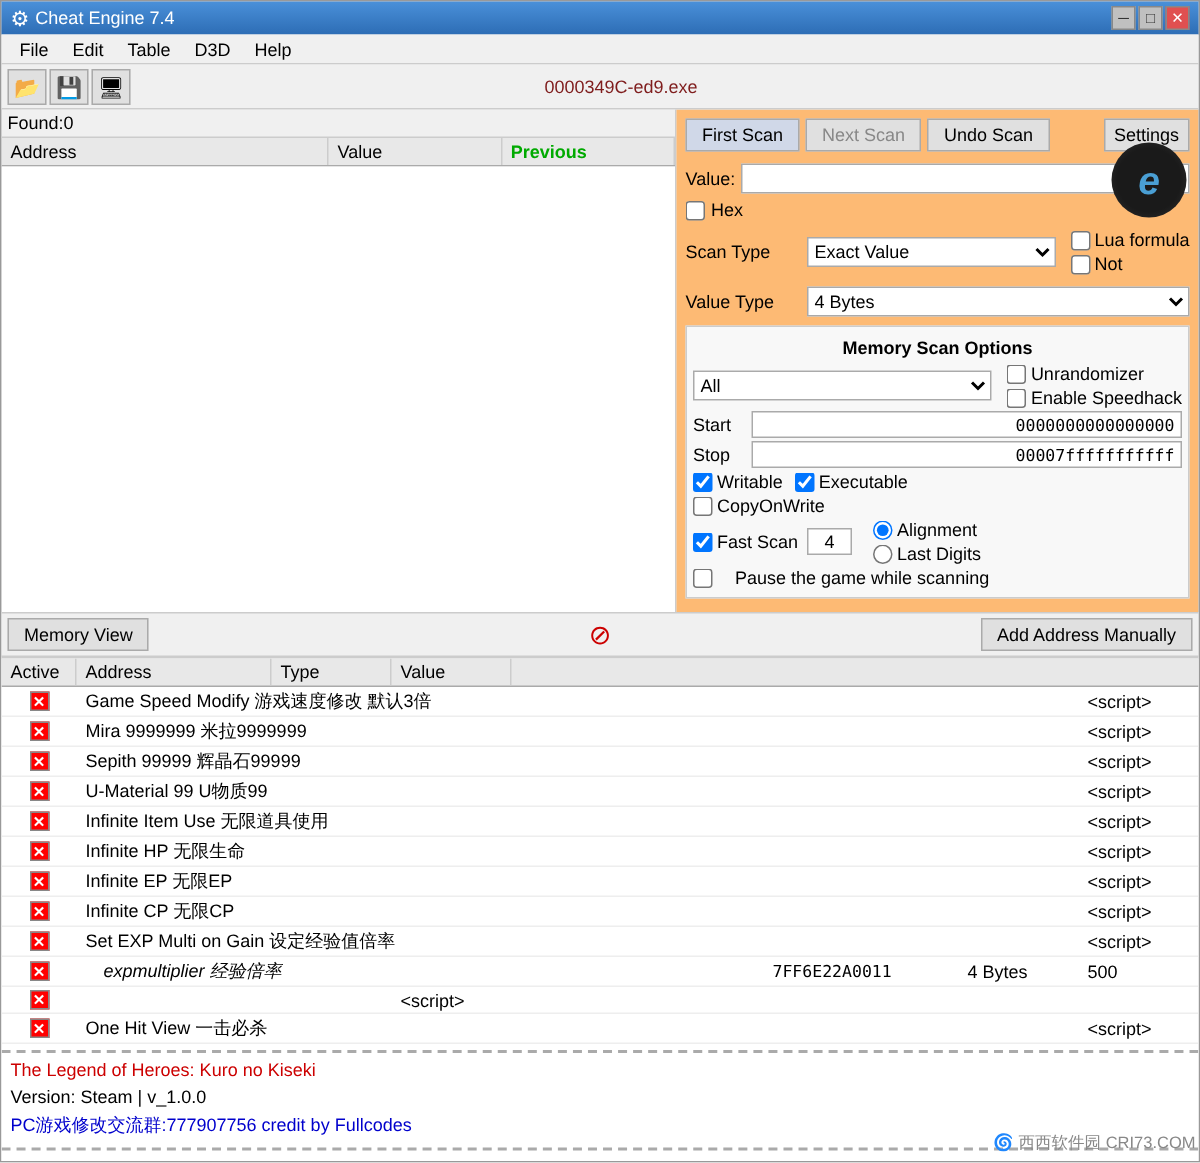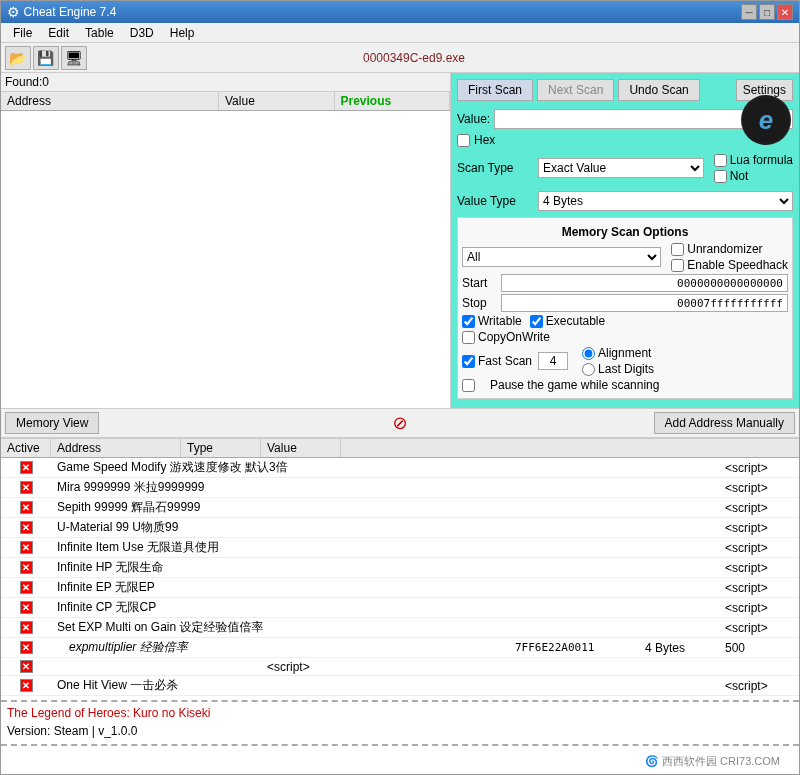--- a/index.html
+++ b/index.html
@@ -142,21 +142,21 @@
       flex: 1;
       background: white;
       overflow-y: auto;
     }
     .right-panel {
       flex: 1;
       padding: 6px;
       display: flex;
       flex-direction: column;
       gap: 4px;
-      background: #5eead4;
+      background: #fdba74;
     }
     .scan-buttons {
       display: flex;
       gap: 4px;
       margin-bottom: 4px;
     }
     .btn {
       padding: 3px 10px;
       background: #e0e0e0;
       border: 1px solid #aaa;
@@ -343,21 +343,21 @@
     }
     .active-checkbox.checked { background: #ff0000; }
     .active-checkbox.x-mark { color: white; font-size: 10px; font-weight: bold; }
     .info-row {
       padding: 2px 6px;
       font-size: 12px;
     }
     .watermark {
       position: absolute;
       bottom: 5px;
-      right: 19px;
+      right: 2px;
       color: #888;
       font-size: 11px;
       display: flex;
       align-items: center;
       gap: 4px;
     }
     .arrow-icon {
       color: #cc3300;
       font-size: 16px;
     }
@@ -653,20 +653,21 @@
       <div class="active-checkbox checked x-mark">✕</div>
     </div>
     <div class="ct-cell desc" style="">One Hit View 一击必杀</div>
     <div class="ct-cell addr"></div>
     <div class="ct-cell type"></div>
     <div class="ct-cell val">&lt;script&gt;</div>
   </div>
         <div style="height: 4px; border-bottom: 2px dashed rgb(170, 170, 170); margin: 2px 0px;"></div>
         <div class="info-row" style="color: rgb(204, 0, 0);">The Legend of Heroes: Kuro no Kiseki</div>
         <div class="info-row">Version: Steam | v_1.0.0</div>
+        <div class="info-row" style="color: rgb(0, 0, 204);">PC游戏修改交流群:777907756 credit by Fullcodes</div>
         <div style="height: 4px; border-bottom: 2px dashed rgb(170, 170, 170); margin: 2px 0px;"></div>
       </div>
 
     <div class="watermark">
       <span>🌀 西西软件园 CRI73.COM</span>
     </div>
   </div>
 </div>
 
 </body></html>

